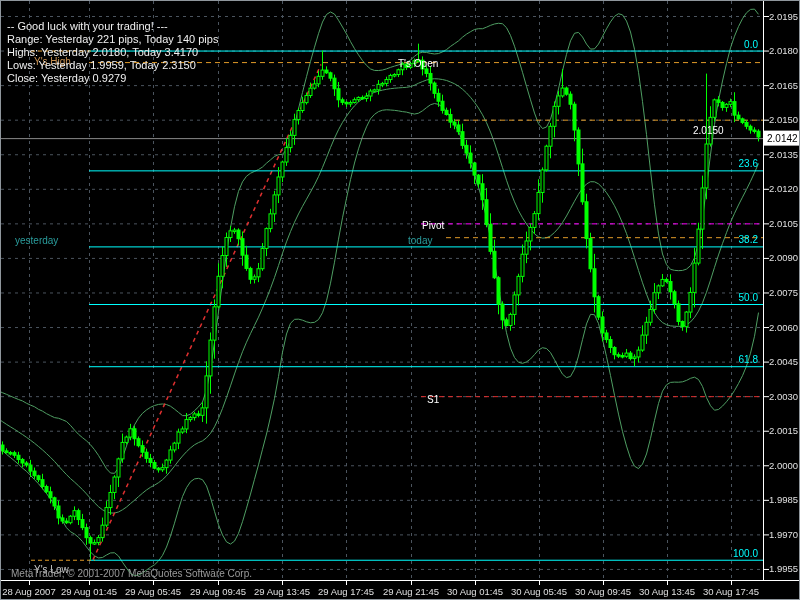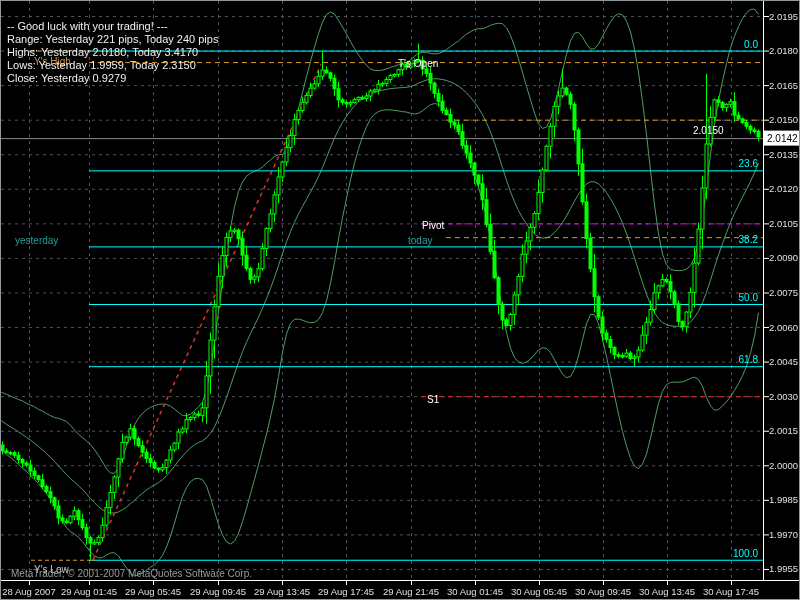--- a/index.html
+++ b/index.html
@@ -534,18 +534,18 @@
         <text x="602" y="594" fill="#e0e0e0" font-size="9.5" text-anchor="middle">30 Aug 09:45</text>
         <line x1="666.5" y1="579" x2="666.5" y2="584" stroke="#ffffff"></line>
         <text x="666" y="594" fill="#e0e0e0" font-size="9.5" text-anchor="middle">30 Aug 13:45</text>
         <line x1="730.5" y1="579" x2="730.5" y2="584" stroke="#ffffff"></line>
         <text x="730" y="594" fill="#e0e0e0" font-size="9.5" text-anchor="middle">30 Aug 17:45</text>
         <rect x="763" y="129.61199999999167" width="36.5" height="15" fill="#ffffff"></rect>
         <text x="766" y="141.11199999999167" fill="#000000" font-size="10" text-anchor="start">2.0142</text>
       </g>
     </svg>
   <div class="hdr hdrN" style="top:19px">-- Good luck with your trading! ---</div>
-  <div class="hdr hdrN" style="top:32px">Range: Yesterday 221 pips, Today 240 pips</div>
+  <div class="hdr hdrN" style="top:32px">Range: Yesterday 221 pips, Today 140 pips</div>
   <div class="hdr hdrN" style="top:45px">Highs: Yesterday 2.0180, Today 3.4170</div>
   <div class="hdr hdrN" style="top:58px">Lows: Yesterday 1.9959, Today 2.3150</div>
   <div class="hdr hdrN" style="top:71px">Close: Yesterday 0.9279</div>
   <div class="wm">MetaTrader, © 2001-2007 MetaQuotes Software Corp.</div>
 </div>
 
 </body></html>

